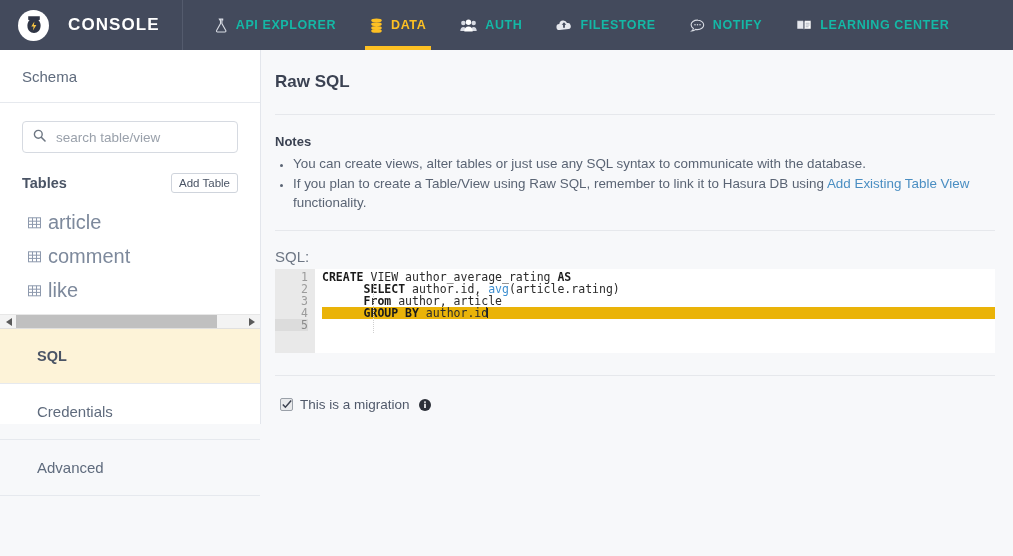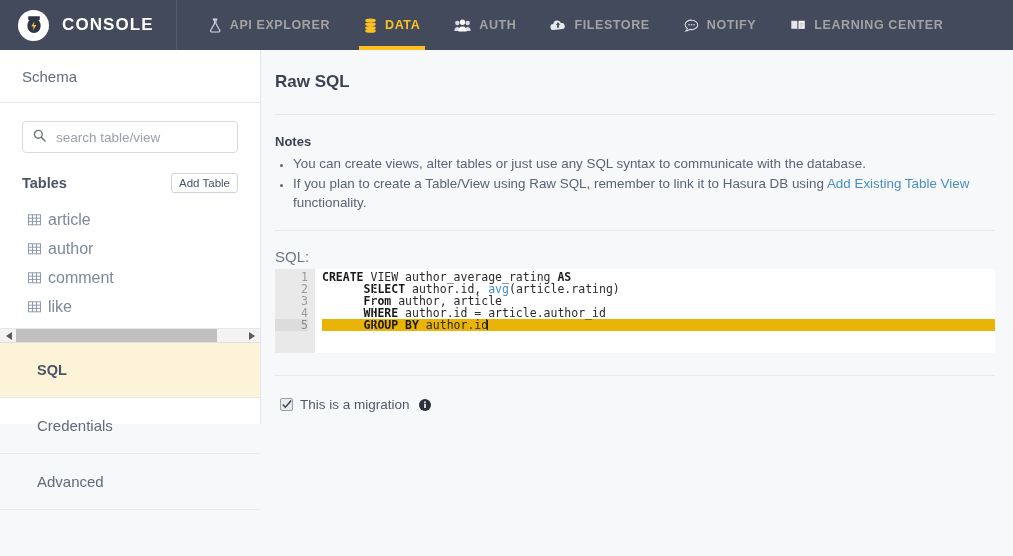--- a/index.html
+++ b/index.html
@@ -17,21 +17,21 @@
   .topnav {
     height: 50px;
     background: #434a5c;
     display: flex;
     align-items: stretch;
     position: relative;
   }
   .brand {
     display: flex;
     align-items: center;
-    gap: 13px;
+    gap: 19px;
     padding: 0 22px 0 18px;
     border-right: 1px solid #545b6d;
   }
   .logo-circle {
     width: 31px; height: 31px;
     border-radius: 50%;
     background: #ffffff;
     display: flex; align-items: center; justify-content: center;
     position: relative;
     flex: none;
@@ -46,21 +46,21 @@
   .navitems {
     display: flex;
     align-items: stretch;
     padding-left: 14px;
   }
   .navitem {
     display: flex;
     align-items: center;
     gap: 8px;
     padding: 0 17px;
-    color: #a3a3a3;
+    color: #14b8a6;
     font-size: 12.5px;
     font-weight: bold;
     letter-spacing: 0.6px;
     cursor: pointer;
     position: relative;
     text-transform: uppercase;
     white-space: nowrap;
   }
   .navitem .nav-ico { display:flex; align-items:center; }
   .navitem.active { color: #fdc023; }
@@ -135,21 +135,21 @@
     padding: 3px 7px;
     cursor: pointer;
     font-family: "Liberation Sans", sans-serif;
   }
   .table-list { margin-top: 13px; }
   .table-item {
     display: flex;
     align-items: center;
     gap: 7px;
     color: #7d899c;
-    font-size: 16px;
+    font-size: 20px;
     padding: 5px 0 6px 6px;
     cursor: pointer;
   }
   .grid-ico { color: #8d99ad; display:flex; }
 
   
   .hscroll {
     margin-top: 6px;
     height: 15px;
     background: #f3f3f3;
@@ -462,32 +462,20 @@
         <div class="table-item">
           <span class="grid-ico">
             <svg width="13" height="12" viewBox="0 0 13 12">
                 <rect x="0.5" y="0.8" width="12" height="10" fill="none" stroke="#8d99ad" stroke-width="1"></rect>
                 <line x1="0.5" y1="4.2" x2="12.5" y2="4.2" stroke="#8d99ad" stroke-width="1"></line>
                 <line x1="0.5" y1="7.4" x2="12.5" y2="7.4" stroke="#8d99ad" stroke-width="1"></line>
                 <line x1="4.5" y1="0.8" x2="4.5" y2="10.8" stroke="#8d99ad" stroke-width="1"></line>
                 <line x1="8.5" y1="0.8" x2="8.5" y2="10.8" stroke="#8d99ad" stroke-width="1"></line>
               </svg>
           </span>
-          <span>author</span>
-        </div>
-        <div class="table-item">
-          <span class="grid-ico">
-            <svg width="13" height="12" viewBox="0 0 13 12">
-                <rect x="0.5" y="0.8" width="12" height="10" fill="none" stroke="#8d99ad" stroke-width="1"></rect>
-                <line x1="0.5" y1="4.2" x2="12.5" y2="4.2" stroke="#8d99ad" stroke-width="1"></line>
-                <line x1="0.5" y1="7.4" x2="12.5" y2="7.4" stroke="#8d99ad" stroke-width="1"></line>
-                <line x1="4.5" y1="0.8" x2="4.5" y2="10.8" stroke="#8d99ad" stroke-width="1"></line>
-                <line x1="8.5" y1="0.8" x2="8.5" y2="10.8" stroke="#8d99ad" stroke-width="1"></line>
-              </svg>
-          </span>
           <span>comment</span>
         </div>
         <div class="table-item">
           <span class="grid-ico">
             <svg width="13" height="12" viewBox="0 0 13 12">
                 <rect x="0.5" y="0.8" width="12" height="10" fill="none" stroke="#8d99ad" stroke-width="1"></rect>
                 <line x1="0.5" y1="4.2" x2="12.5" y2="4.2" stroke="#8d99ad" stroke-width="1"></line>
                 <line x1="0.5" y1="7.4" x2="12.5" y2="7.4" stroke="#8d99ad" stroke-width="1"></line>
                 <line x1="4.5" y1="0.8" x2="4.5" y2="10.8" stroke="#8d99ad" stroke-width="1"></line>
                 <line x1="8.5" y1="0.8" x2="8.5" y2="10.8" stroke="#8d99ad" stroke-width="1"></line>
@@ -539,21 +527,20 @@
           <div>2</div>
           <div>3</div>
           <div>4</div>
           <div class="cur">5</div>
         </div>
         <div class="code">
           <div class="guide"></div>
           <div class="line"><span class="kw">CREATE</span> VIEW author_average_rating <span class="kw">AS</span></div>
           <div class="line">      <span class="kw">SELECT</span> author.id, <span class="fn">avg</span>(article.rating)</div>
           <div class="line">      <span class="kw">From</span> author, article</div>
-          <div class="line">      <span class="kw">WHERE</span> author.id = article.author_id</div>
           <div class="line cur">      <span class="kw">GROUP BY</span> author.id<span class="caret"></span></div>
         </div>
       </div>
 
       <div class="divider2"></div>
 
       <label class="checkrow">
         <span class="cbx">
           <svg width="10" height="9" viewBox="0 0 10 9">
               <path d="M0.8 4.4 L3.4 7.2 L9.2 0.6" fill="none" stroke="#3c4250" stroke-width="1.5"></path>

